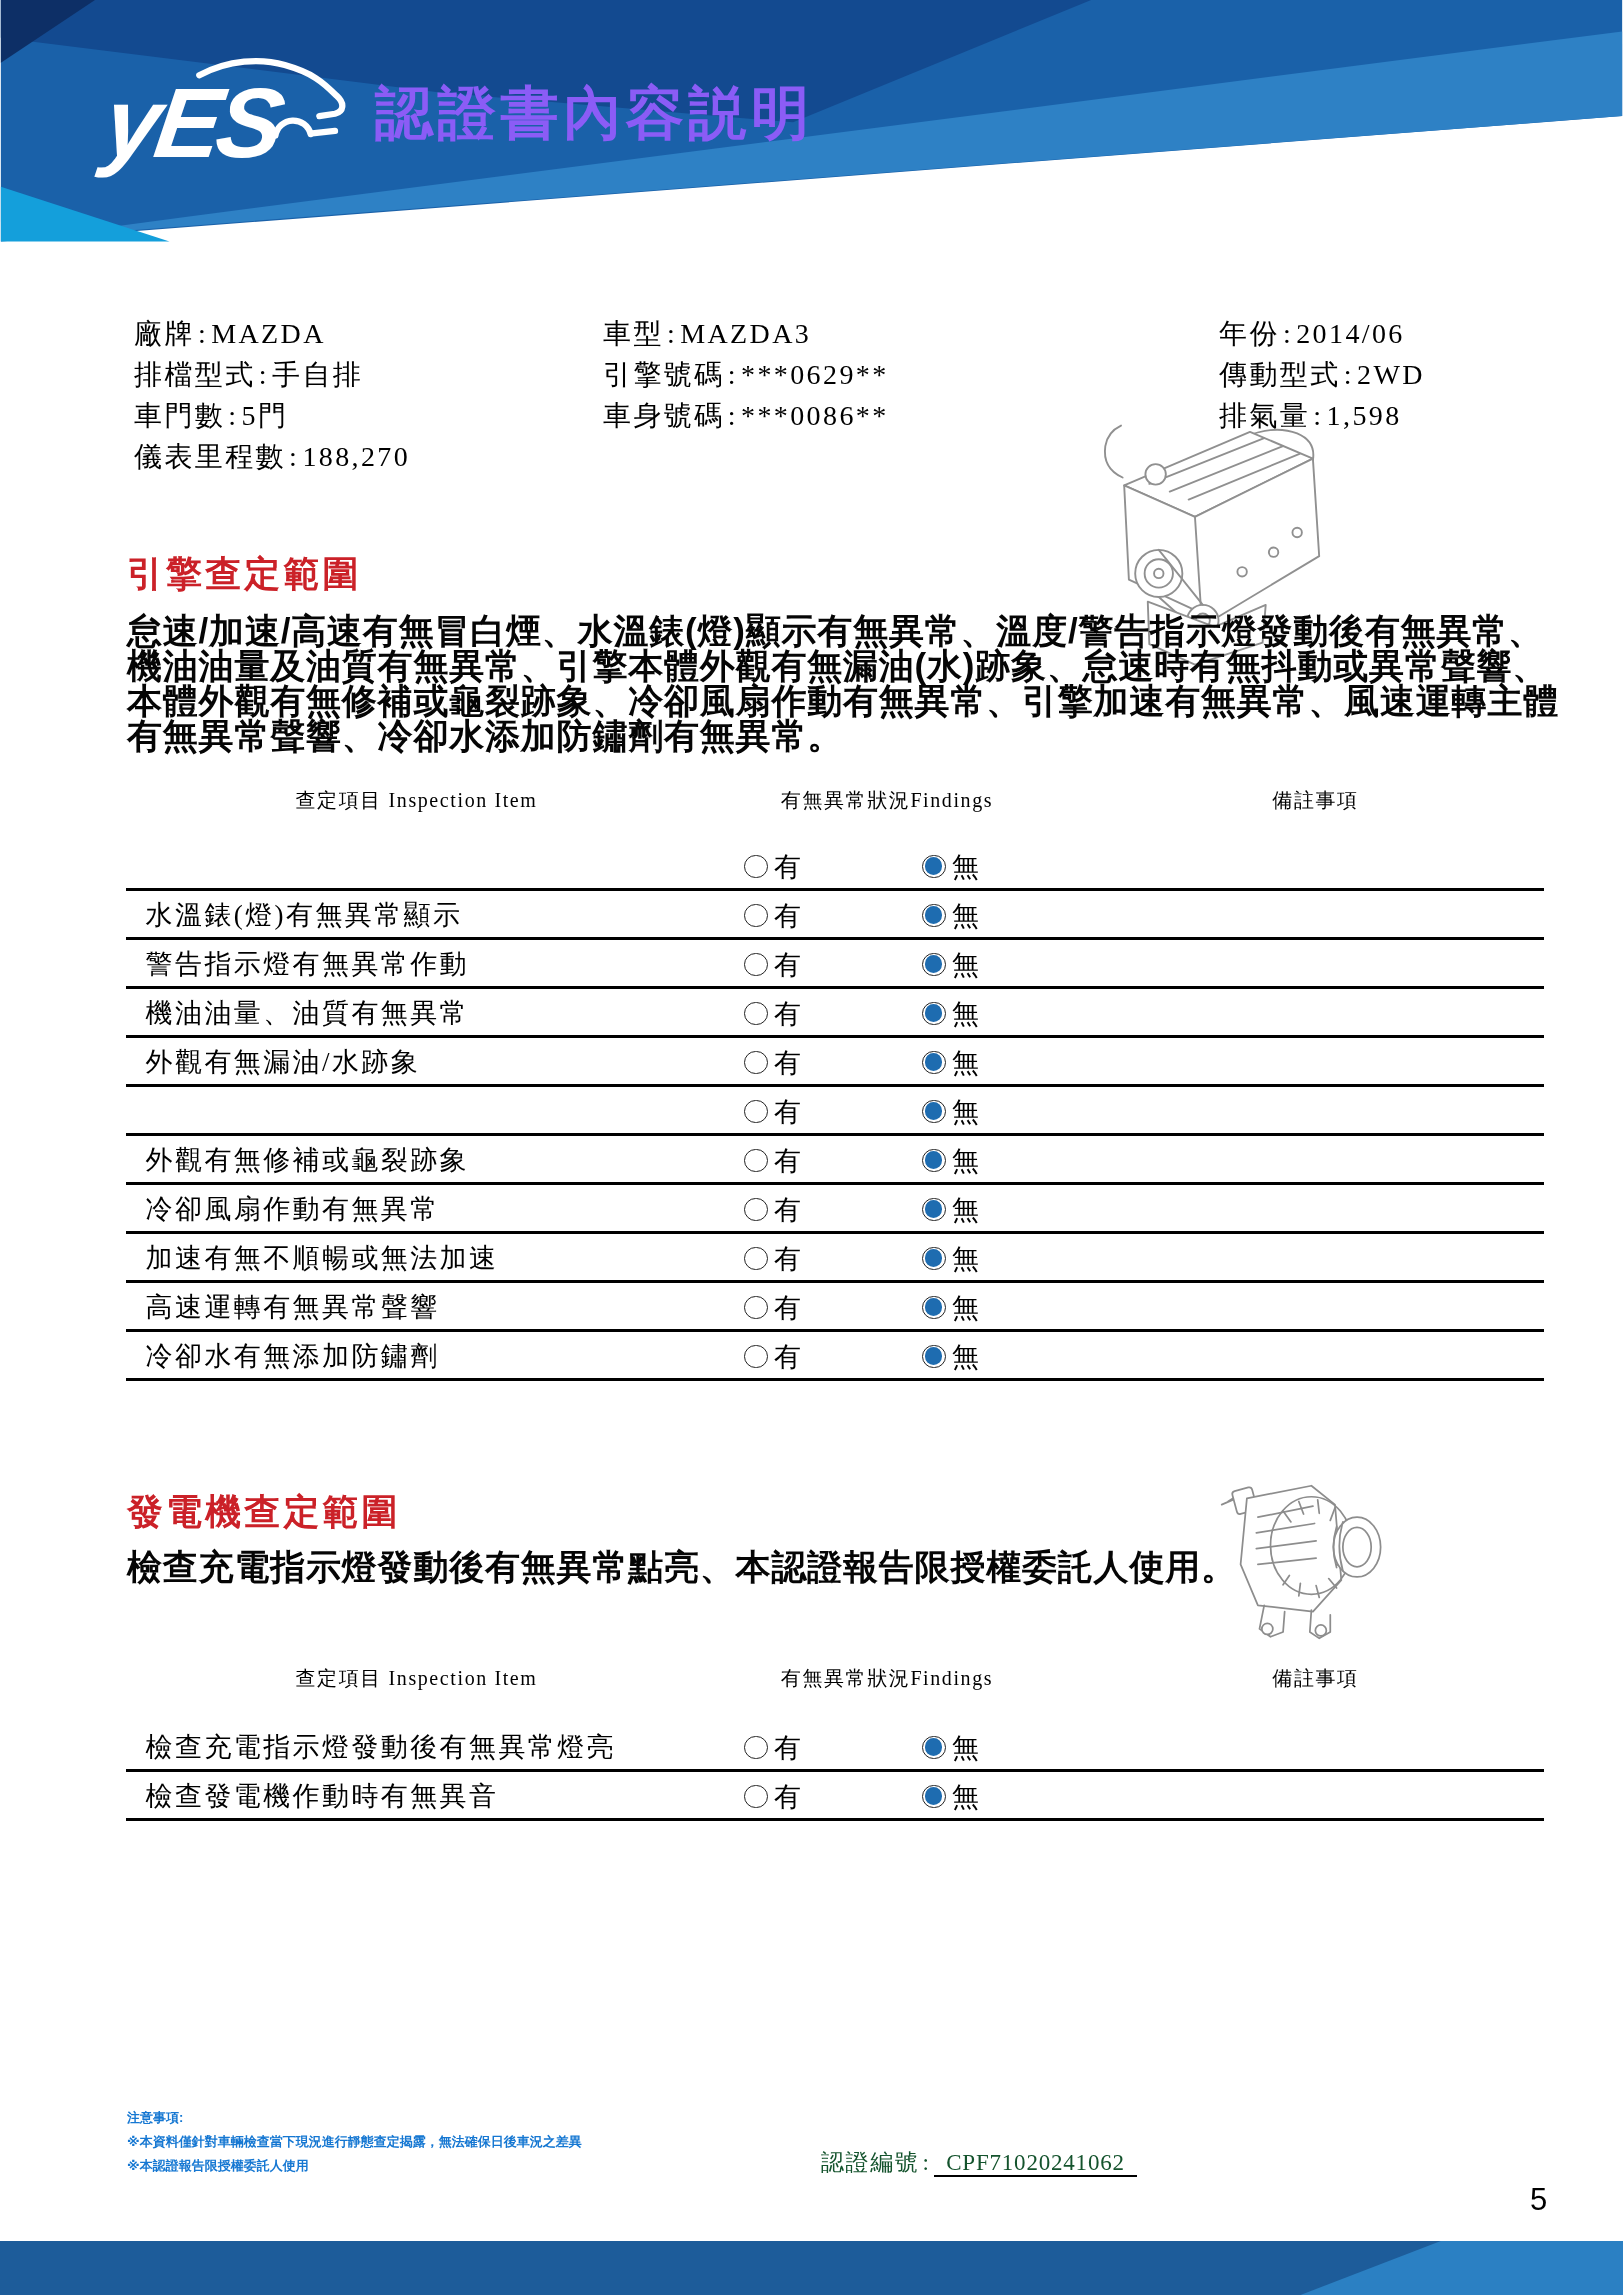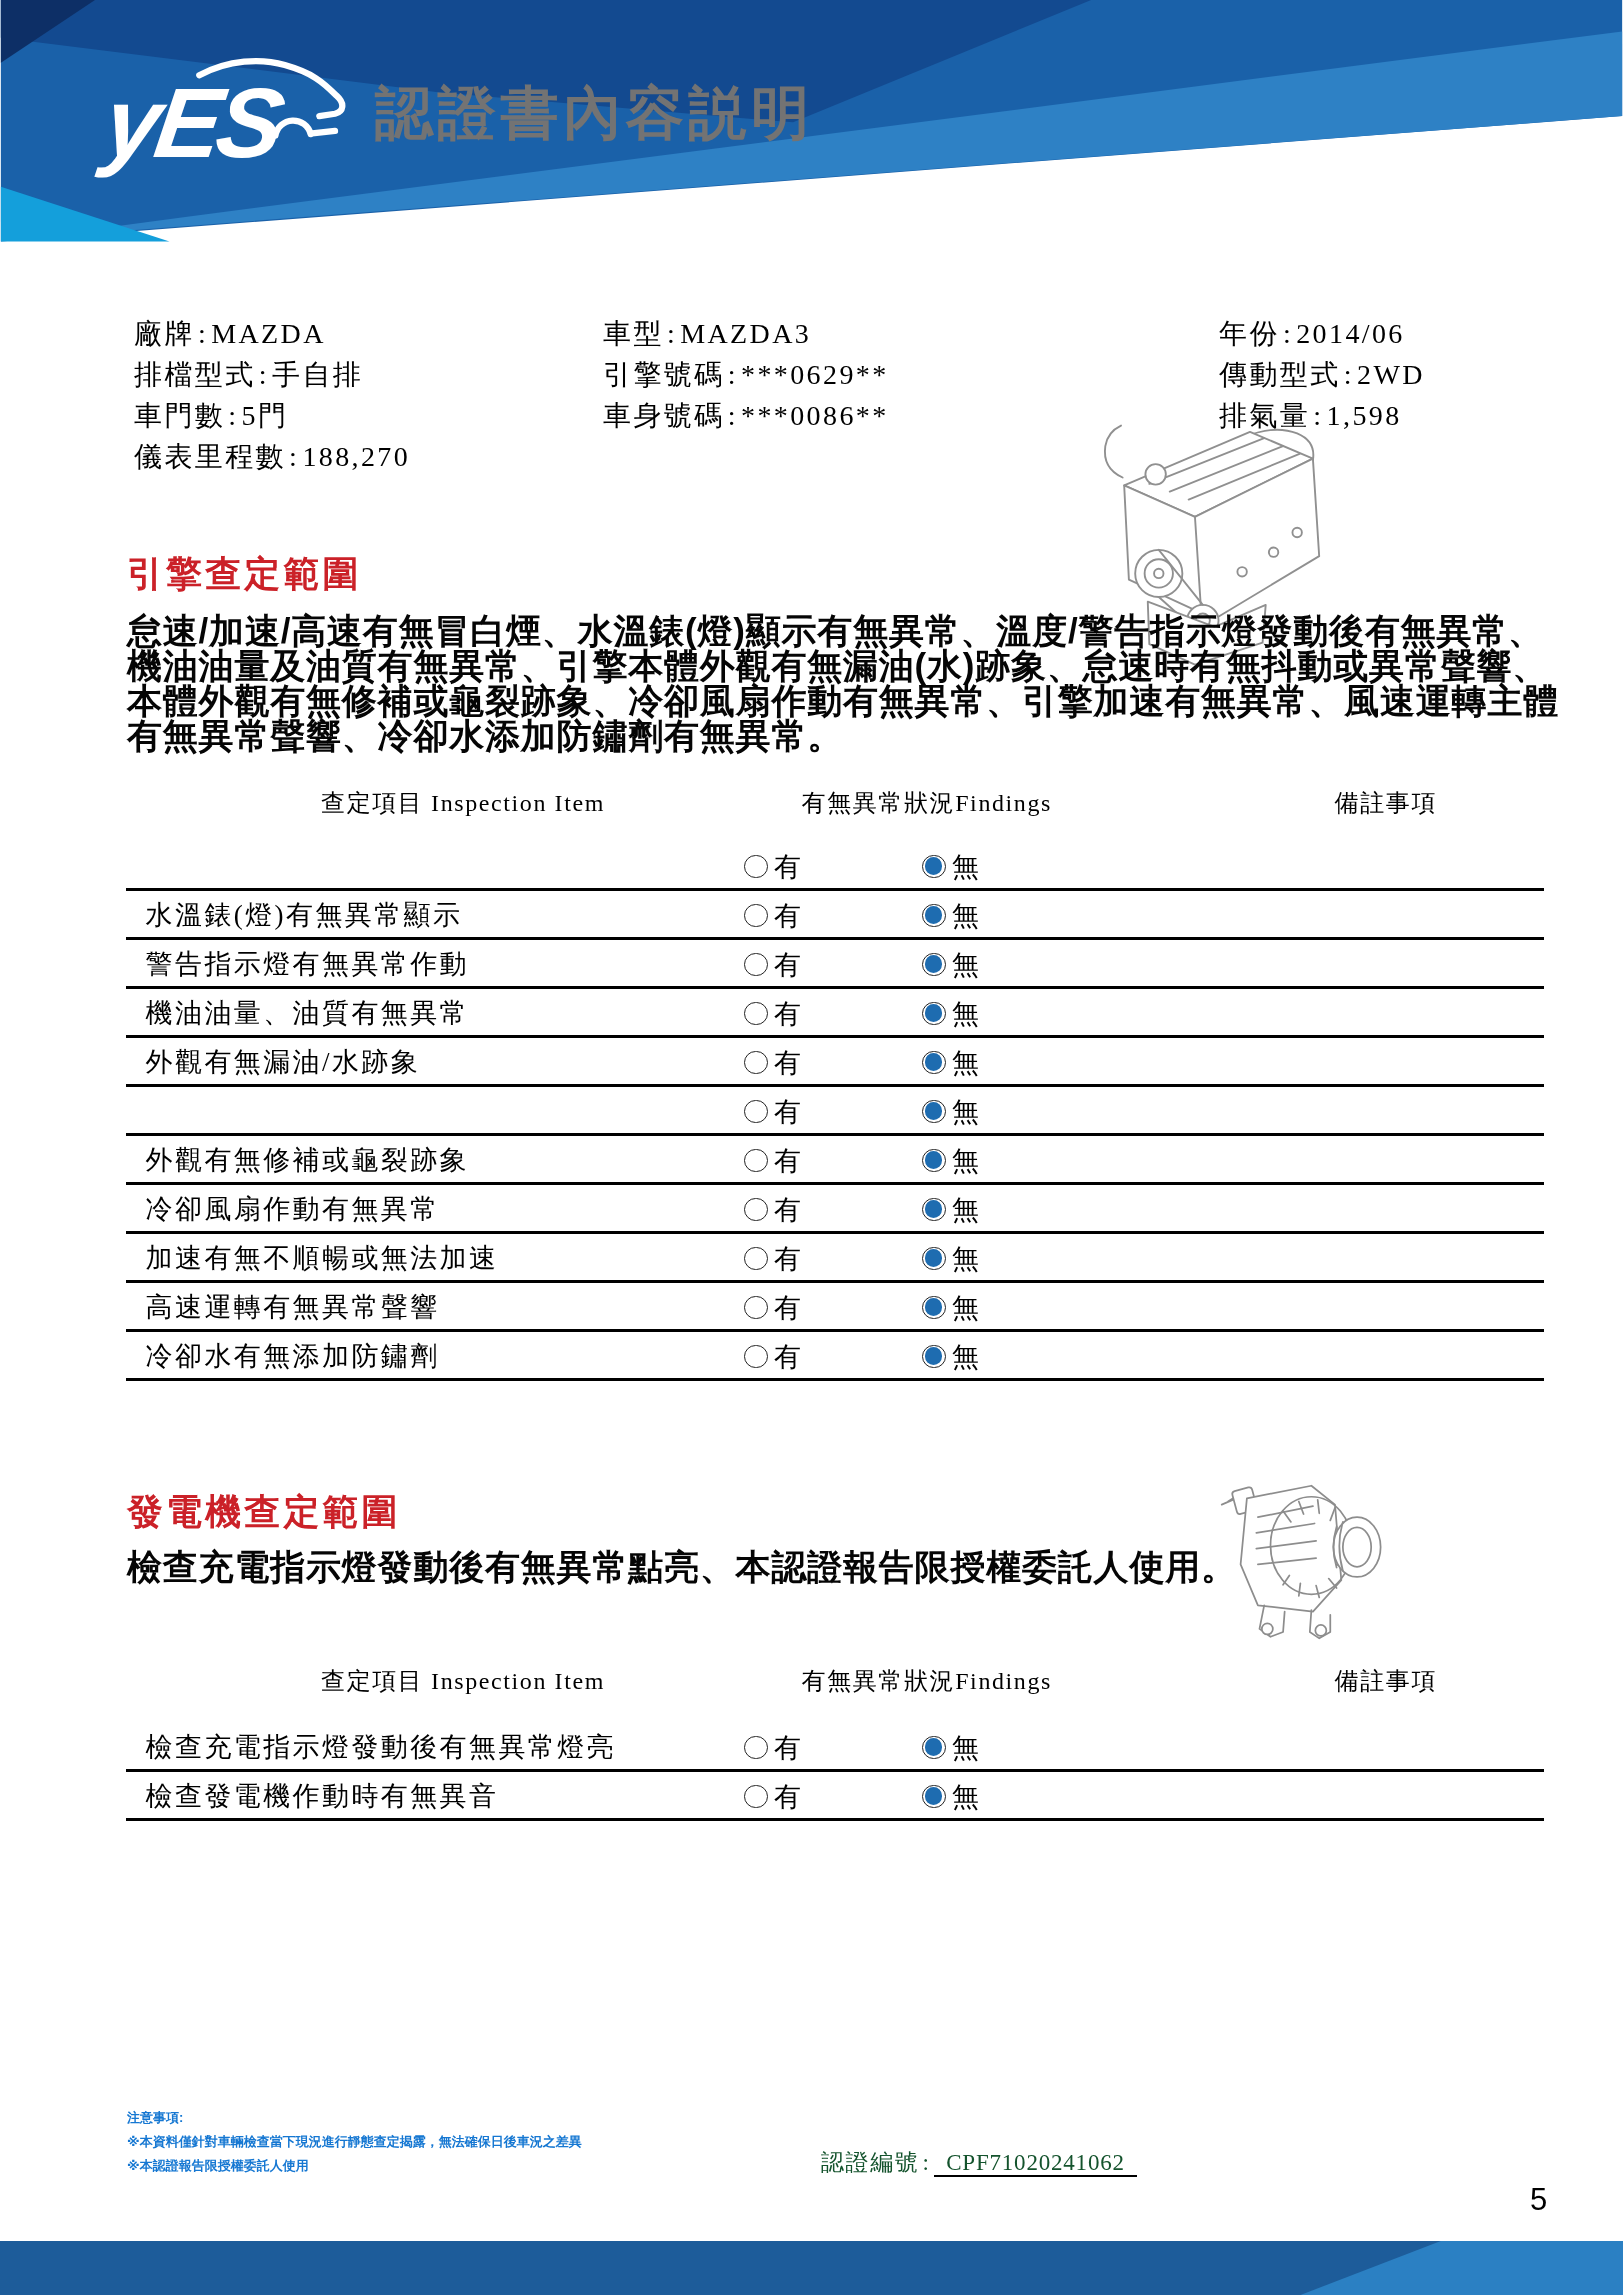--- a/index.html
+++ b/index.html
@@ -11,35 +11,35 @@
   .banner{position:absolute;top:0;left:0;display:block}
   .c-main{fill:var(--hdr-main,#1a61a9)}
   .c-dark{fill:var(--hdr-dark,#134a90)}
   .c-darkest{fill:var(--hdr-darkest,#0d2f66)}
   .c-light{fill:var(--hdr-light,#2e81c5)}
   .c-cyan{fill:var(--hdr-cyan,#149fdb)}
   .logo-text{font-family:"Liberation Sans","DejaVu Sans",sans-serif;font-style:italic;
              font-weight:800;font-size:126px;fill:#fff;letter-spacing:-6px}
   .car{stroke:#fff;stroke-width:8;fill:none;stroke-linecap:round;stroke-linejoin:round}
   .page-title{position:absolute;left:375px;top:75px;font-family:"Liberation Sans","DejaVu Sans",sans-serif;
-              font-weight:800;font-size:58px;color:#737373;letter-spacing:4.7px;white-space:nowrap}
+              font-weight:800;font-size:58px;color:#8b5cf6;letter-spacing:4.7px;white-space:nowrap}
 
   
   .info-col{position:absolute;top:313px;font-size:28px;letter-spacing:2.4px;color:#000}
   .info-row{height:41px;line-height:41px;white-space:nowrap}
   .colon{padding:0 3.1px}
 
   
   .sec-title{position:absolute;left:127px;font-family:"Liberation Sans","DejaVu Sans",sans-serif;
              font-weight:900;font-size:36px;color:var(--red,#cb2128);letter-spacing:3.1px;white-space:nowrap}
   .sec-desc{position:absolute;left:127px;font-family:"Liberation Sans","DejaVu Sans",sans-serif;
             font-weight:900;font-size:35px;line-height:35px;color:#050505;letter-spacing:0.8px;white-space:nowrap}
 
   
-  .th{position:absolute;font-size:24px;letter-spacing:1.6px;text-align:right;color:#000;white-space:nowrap}
+  .th{position:absolute;font-size:20px;letter-spacing:1.6px;text-align:center;color:#000;white-space:nowrap}
   .itable{position:absolute;left:126px;width:1418px}
   .trow{position:relative;height:49px;border-bottom:3.9px solid #000}
   .cell-item{position:absolute;left:19.6px;top:0;height:49px;line-height:49px;font-size:27px;
              letter-spacing:2.4px;white-space:nowrap;color:#000}
   .radio-group{position:absolute;top:0;height:49px;display:flex;align-items:center;gap:6.3px}
   .rg-yes{left:618px}
   .rg-no{left:796px}
   .radio{width:23.6px;height:23.6px;border:1.6px solid #222;border-radius:50%;background:#fff;
          position:relative;display:inline-block;flex:0 0 auto}
   .radio.sel::after{content:"";position:absolute;left:1.6px;top:1.6px;width:17.3px;height:17.3px;

